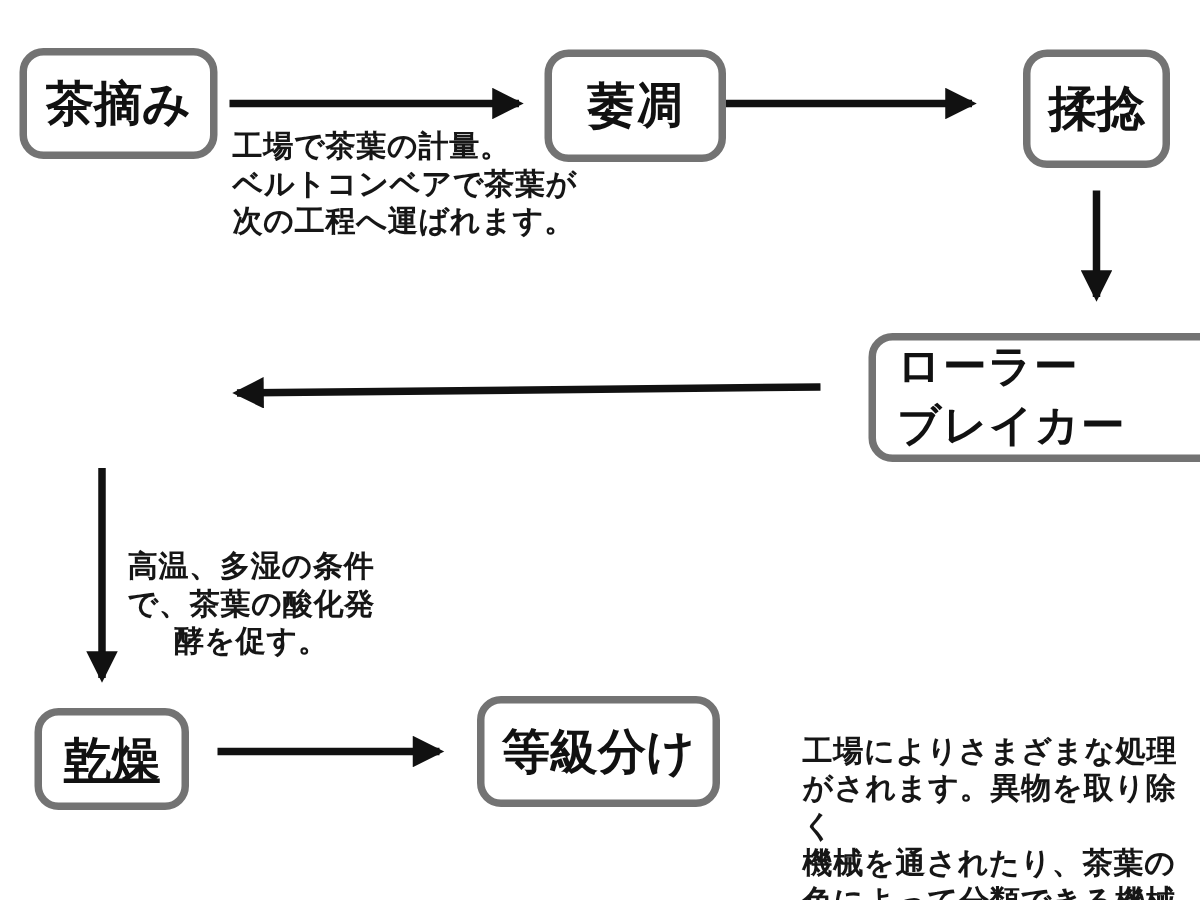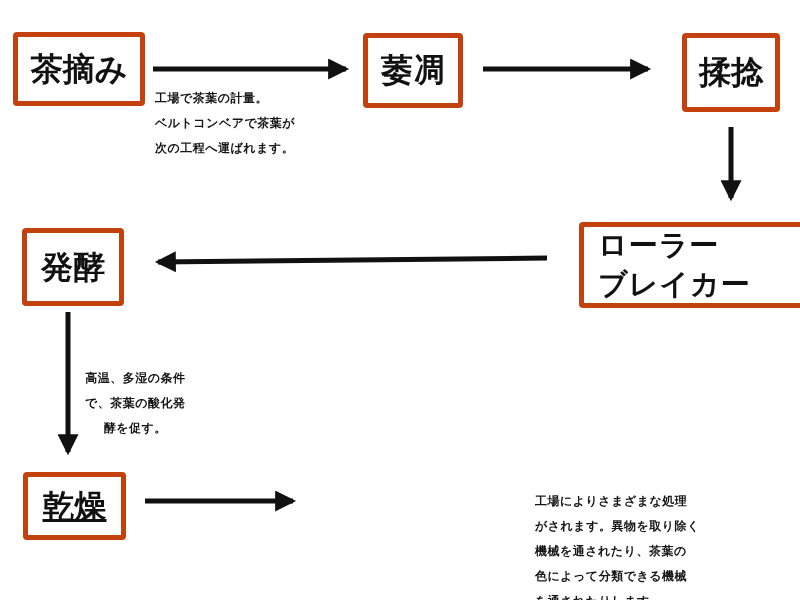--- a/index.html
+++ b/index.html
@@ -10,22 +10,22 @@
     background: #ffffff;
     overflow: hidden;
     font-family: "Liberation Sans", sans-serif;
     color: #111111;
     outline: 1px solid #e3e3e3;
   }
   .node {
     position: absolute;
     box-sizing: border-box;
     background: #ffffff;
-    border: 5px solid #c2410c;
-    border-radius: 4px;
+    border: 5px solid #737373;
+    border-radius: 16px;
     display: flex;
     align-items: center;
     justify-content: center;
     font-weight: 700;
     font-size: 32px;
     color: #111111;
     white-space: pre-line;
     text-align: center;
     line-height: 1.15;
   }
@@ -33,21 +33,21 @@
     font-size: 29px;
     line-height: 39px;
     justify-content: flex-start;
     text-align: left;
     padding-left: 14px;
     letter-spacing: 1px;
   }
   .note {
     position: absolute;
     font-weight: 700;
-    font-size: 12px;
+    font-size: 20px;
     line-height: 25px;
     letter-spacing: 0.5px;
     white-space: pre-line;
     color: #161616;
   }
   svg.arrows {
     position: absolute;
     left: 0; top: 0;
     pointer-events: none;
   }
@@ -71,31 +71,31 @@
     <path class="arrow" d="M153,69 H346" marker-end="url(#ah)"></path>
     <path class="arrow" d="M483,69 H648" marker-end="url(#ah)"></path>
     <path class="arrow" d="M731,127 V198" marker-end="url(#ah)"></path>
     <path class="arrow" d="M547,258 L158,262" marker-end="url(#ah)"></path>
     <path class="arrow" d="M68,312 V452" marker-end="url(#ah)"></path>
     <path class="arrow" d="M145,501 H293" marker-end="url(#ah)"></path>
   </svg>
 
   <div class="node" style="left:13px; top:32px; width:132px; height:74px;">茶摘み</div>
 
-  <div class="node" style="left:363px; top:33px; width:100px; height:75px;">萎凋</div>
+  <div class="node" style="left:363px; top:33px; width:121px; height:75px;">萎凋</div>
 
   <div class="node" style="left:682px; top:33px; width:98px; height:79px;">揉捻</div>
 
   <div class="node rb" style="left:579px; top:222px; width:239px; height:86px;">ローラー
 ブレイカー</div>
 
-  <div class="node" style="left:22px; top:228px; width:102px; height:78px;">発酵</div>
 
   <div class="node" style="left:23px; top:472px; width:103px; height:68px;text-decoration:underline;">乾燥</div>
 
+  <div class="node" style="left:318px; top:464px; width:162px; height:74px;">等級分け</div>
 
   <div class="note" style="left:155px; top:86px;">工場で茶葉の計量。
 ベルトコンベアで茶葉が
 次の工程へ運ばれます。</div>
 
 
 
 
   <div class="note" style="left:85px; top:366px;text-align:center;">高温、多湿の条件
 で、茶葉の酸化発

